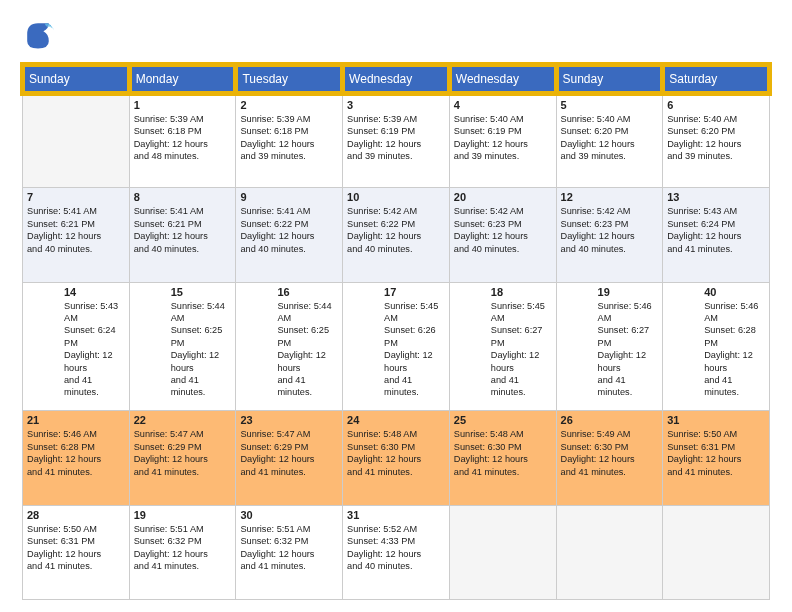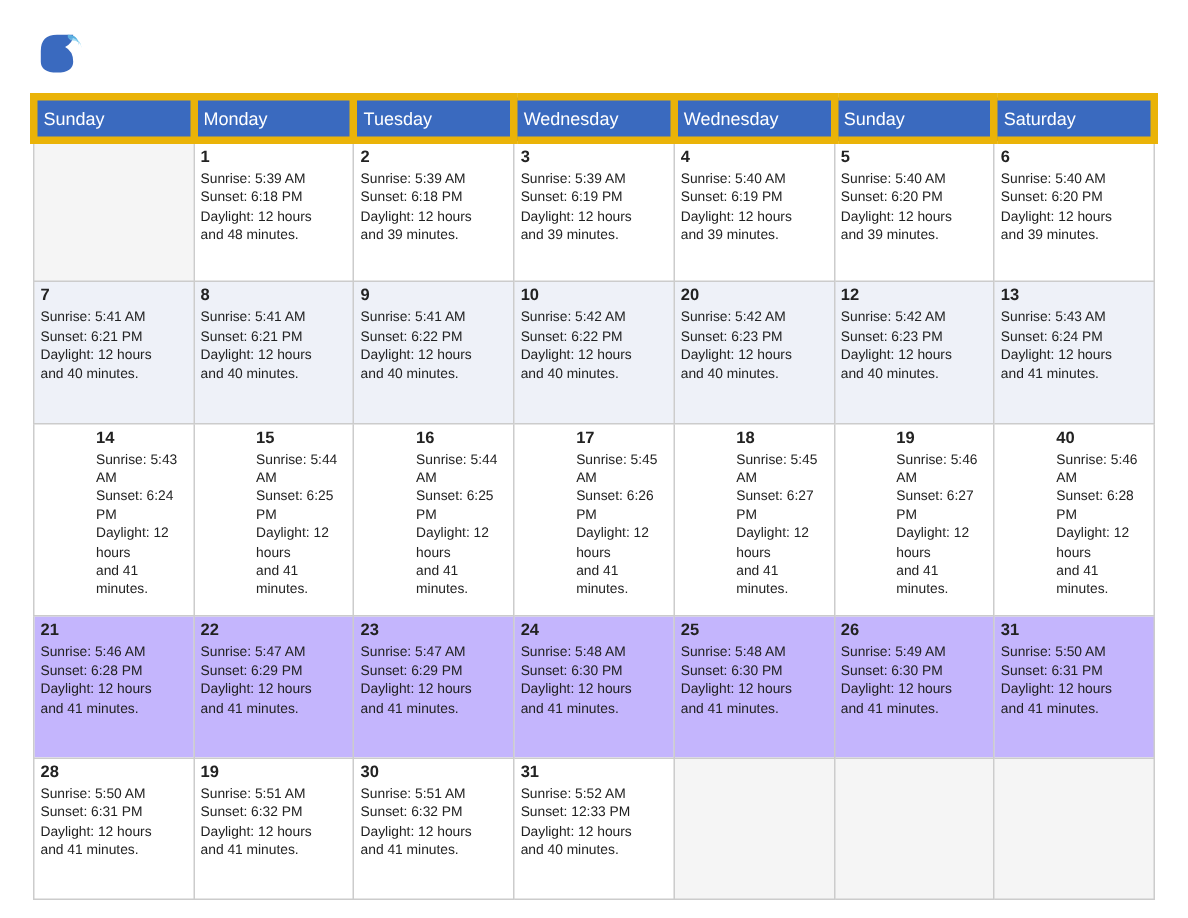--- a/index.html
+++ b/index.html
@@ -88,21 +88,21 @@
     .cell-line {
       display: block;
       line-height: 1.35;
     }
     .calendar tr:nth-child(odd) td:not(.empty) {
       background: #fff;
     }
     .week-row-1 td { background: #fff; }
     .week-row-2 td { background: #eef1f8; }
     .week-row-3 td { background: #fff; padding-left: 41px; }
-    .week-row-4 td { background: #c4b5fd; }
+    .week-row-4 td { background: #fdba74; }
     .week-row-5 td { background: #fff; }
     .week-row-1 td.empty,
     .week-row-2 td.empty,
     .week-row-3 td.empty,
     .week-row-4 td.empty,
     .week-row-5 td.empty { background: #f5f5f5; }
   </style>
 </head>
 <body>
 
@@ -355,21 +355,21 @@
           <td>
             <span class="day-number">30</span>
             <span class="cell-line">Sunrise: 5:51 AM</span>
             <span class="cell-line">Sunset: 6:32 PM</span>
             <span class="cell-line">Daylight: 12 hours</span>
             <span class="cell-line">and 41 minutes.</span>
           </td>
           <td>
             <span class="day-number">31</span>
             <span class="cell-line">Sunrise: 5:52 AM</span>
-            <span class="cell-line">Sunset: 12:33 PM</span>
+            <span class="cell-line">Sunset: 4:33 PM</span>
             <span class="cell-line">Daylight: 12 hours</span>
             <span class="cell-line">and 40 minutes.</span>
           </td>
           <td class="empty"></td>
           <td class="empty"></td>
           <td class="empty"></td>
         </tr>
       </tbody>
   </table>
 </div>

